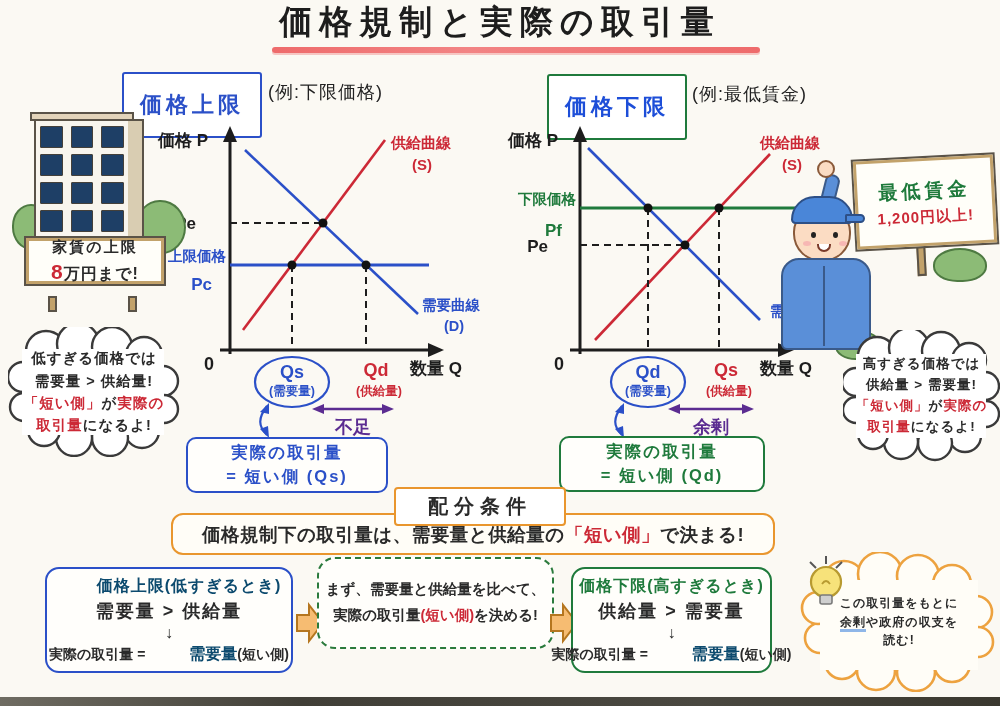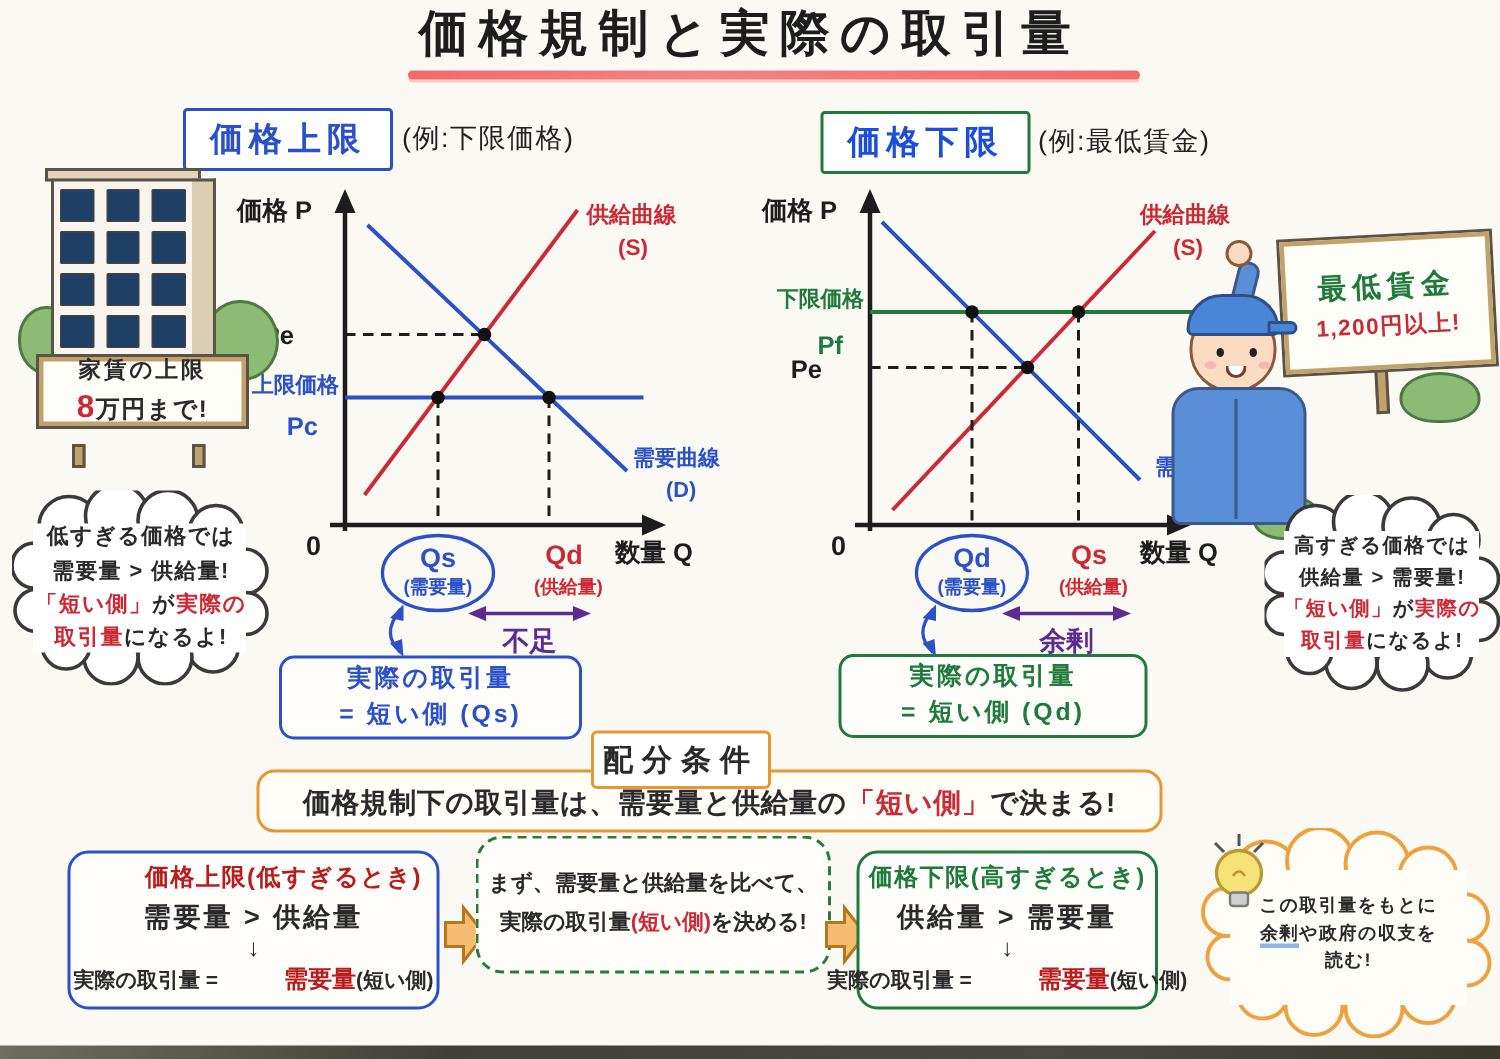--- a/index.html
+++ b/index.html
@@ -16,21 +16,21 @@
 
   
   .title { left:0; top:8; width:1000px; text-align:center;
     font-size:33px; font-weight:bold; letter-spacing:7px; color:#1d1d1d; }
   .title-underline { left:272; top:47px; left:272px; width:488px; height:6px;
     background:linear-gradient(90deg,#ee6b6b,#f28484 40%,#ee6b6b);
     border-radius:3px; box-shadow:0 2px 0 rgba(238,107,107,.35); }
 
   
   .hdr-box { top:72px; border:2.5px solid; border-radius:3px; background:#fff;
-    padding:4px 16px; font-size:22px; font-weight:bold; letter-spacing:4px; }
+    padding:16px 16px; font-size:22px; font-weight:bold; letter-spacing:4px; }
   .hdr-blue { left:122px; color:#2b50c8; border-color:#2b50c8; }
   .hdr-green { left:547px; top:74px; color:#1d4ed8; border-color:#1f7a3c; }
   .hdr-note { top:80px; font-size:18px; letter-spacing:1px; color:#222; }
 
   
   svg text { font-family:"Liberation Sans","DejaVu Sans",sans-serif; }
 
   
   .result-box { border:2.5px solid; border-radius:10px; background:#fffefb;
     display:flex; flex-direction:column; justify-content:center; align-items:center;
@@ -38,26 +38,26 @@
   .result-blue { left:186px; top:437px; width:202px; height:56px; color:#2b50c8; border-color:#2b50c8; }
   .result-green { left:559px; top:436px; width:206px; height:56px; color:#1f7a3c; border-color:#1f7a3c; }
 
   
   .cloud { }
   .cloud svg { position:absolute; left:0; top:0; }
   .cloud-text { position:relative; height:100%; display:flex; flex-direction:column;
     justify-content:center; align-items:center; text-align:center; line-height:1.55;
     font-size:14.5px; font-weight:bold; letter-spacing:1px; }
   .red { color:#cc2936; }
-  .blue { color:#b91c1c;margin-left:40px; }
+  .blue { color:#0c4a6e;margin-left:40px; }
   .green { color:#1f7a3c; }
 
   
   .badge { left:394px; top:487px; z-index:3; background:#fff; border:2.5px solid #e9962e;
-    border-radius:4px; padding:4px 6px; font-size:20px; font-weight:bold; letter-spacing:6px; }
+    border-radius:4px; padding:4px 32px; font-size:20px; font-weight:bold; letter-spacing:6px; }
   .summary-box { left:171px; top:513px; width:604px; height:42px; z-index:2;
     border:2.5px solid #e9962e; border-radius:12px; background:#fffdf7;
     display:flex; justify-content:center; align-items:center;
     font-size:18.5px; font-weight:bold; letter-spacing:0.5px; }
 
   
   .flow-box { border:2.5px solid; border-radius:14px; background:#fffefb;
     display:flex; flex-direction:column; justify-content:center; align-items:center;
     gap:2px; line-height:1.35; }
   .flow-blue { left:45px; top:567px; width:248px; height:106px; border-color:#2b50c8; }

